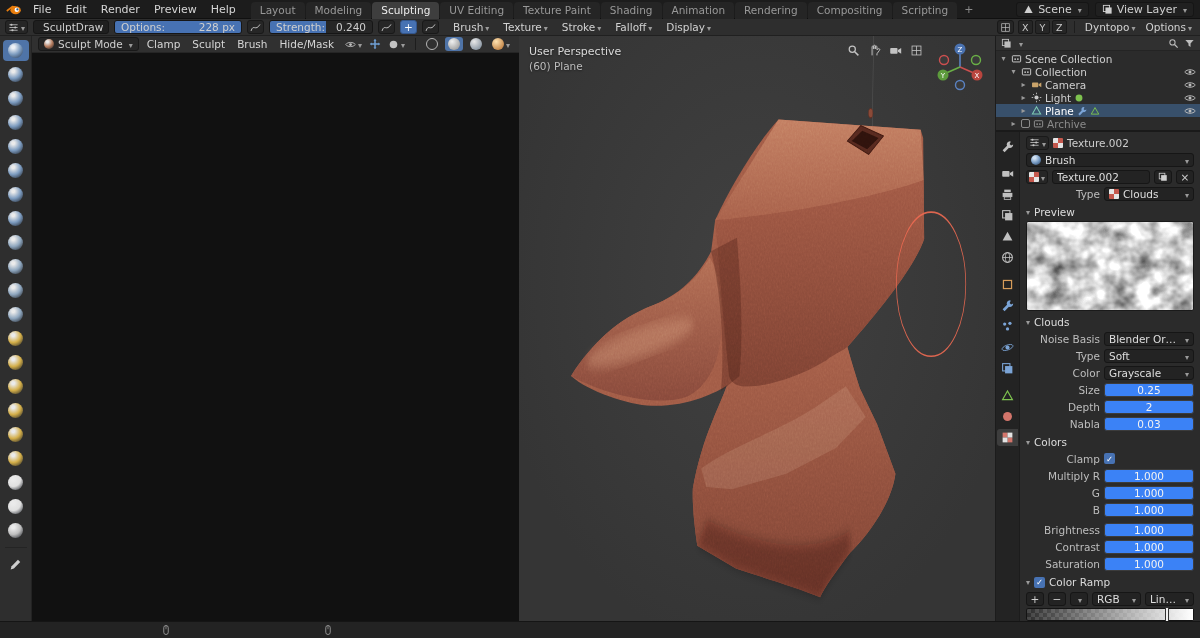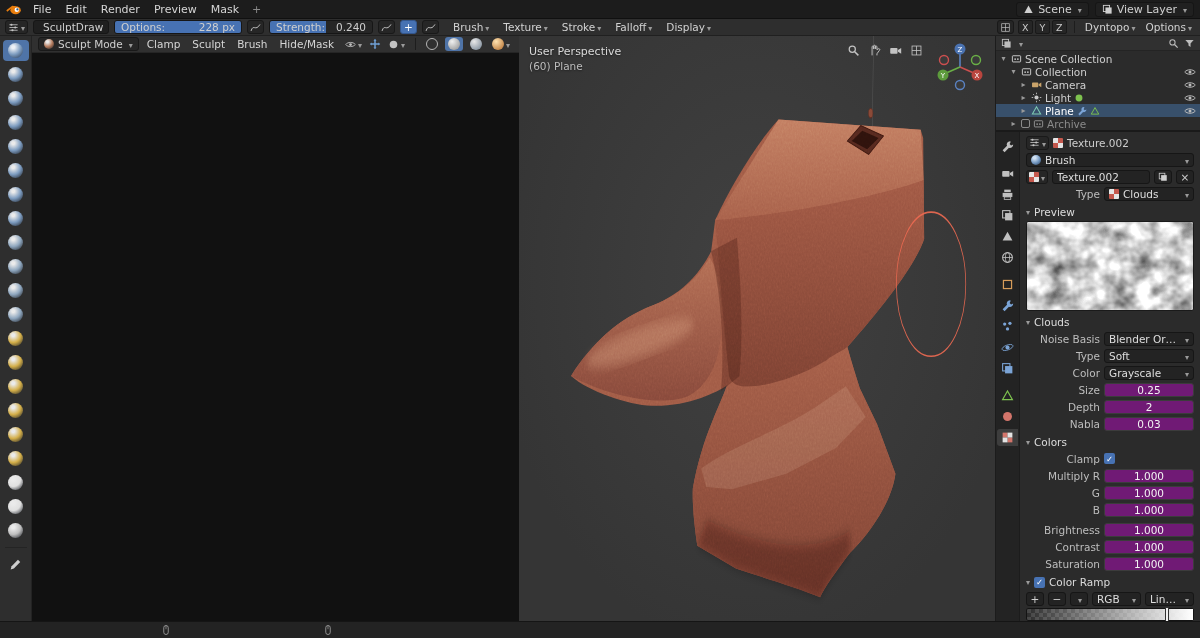--- a/index.html
+++ b/index.html
@@ -80,21 +80,21 @@
 
   .props{flex:1;display:flex;min-height:0}
   .ptabs{width:24px;background:#232323;border-right:1px solid #1c1c1c;display:flex;flex-direction:column;align-items:center;padding-top:6px;gap:4px}
   .ptab{width:21px;height:17px;border-radius:3px 0 0 3px;display:flex;align-items:center;justify-content:center;color:var(--c,#c0c0c0)}
   .ptab.active{background:#3d3d3d}
   .ptab.gap{margin-top:6px}
   .pcontent{flex:1;min-width:0;padding:3px 6px 16px;display:flex;flex-direction:column;gap:2px;font-size:10.5px;overflow:hidden}
   .prow{display:flex;align-items:center;gap:4px;height:15px;flex:none}
   .prow.gap{margin-top:3px}
   .plabel{width:74px;text-align:right;color:#bdbdbd;flex:none;white-space:nowrap;overflow:hidden}
-  .pnum{flex:1;height:14px;background:#701a75;border:1px solid #3c3c3c;border-radius:3px;display:flex;align-items:center;justify-content:center;color:#f2f2f2}
+  .pnum{flex:1;height:14px;background:#3b82f6;border:1px solid #3c3c3c;border-radius:3px;display:flex;align-items:center;justify-content:center;color:#f2f2f2}
   .pdrop{flex:1;height:14px;background:#232323;border:1px solid #161616;border-radius:3px;display:flex;align-items:center;gap:4px;padding:0 4px;color:#dedede;min-width:0}
   .pdrop .lbl{overflow:hidden;text-overflow:ellipsis;white-space:nowrap}
   .pdrop .caret{margin-left:auto}
   .psec{display:flex;align-items:center;gap:4px;height:14px;color:#dcdcdc;flex:none;margin-top:2px}
   .psec .tri{font-size:8px;color:#9a9a9a}
   .checker-ico{width:10px;height:10px;flex:none;background:conic-gradient(#c4584d 0 25%,#e6e6e6 0 50%,#c4584d 0 75%,#e6e6e6 0);border-radius:1px}
   .preview{height:90px;border:1px solid #1a1a1a;border-radius:3px;overflow:hidden;flex:none}
   .cb{width:11px;height:11px;border-radius:2px;background:#4772b3;color:#fff;display:flex;align-items:center;justify-content:center;font-size:8.5px;flex:none}
   .cb::after{content:"✓"}
   .mini-btn{width:18px;height:14px;background:#232323;border:1px solid #161616;border-radius:3px;display:flex;align-items:center;justify-content:center;color:#cfcfcf}
@@ -231,21 +231,34 @@
       <ellipse cx="12" cy="9.5" rx="6.5" ry="5" fill="#e87d0d"></ellipse>
       <circle cx="13.5" cy="8.8" r="2.8" fill="#fff"></circle>
       <circle cx="14.3" cy="8.5" r="1.4" fill="#2a5d8a"></circle>
     </svg>
   <div class="menus">
 
   <div class="menu-item">File</div>
       <div class="menu-item">Edit</div>
       <div class="menu-item">Render</div>
       <div class="menu-item">Preview</div>
-      <div class="menu-item">Mask</div>
+      <div class="menu-item">Help</div>
+    </div>
+  <div class="tabs">
+
+  <div class="tab" title="Layout">Layout</div>
+      <div class="tab" title="Modeling">Modeling</div>
+      <div class="tab active" title="Sculpting">Sculpting</div>
+      <div class="tab" title="UV Editing">UV Editing</div>
+      <div class="tab" title="Texture Paint">Texture Paint</div>
+      <div class="tab" title="Shading">Shading</div>
+      <div class="tab" title="Animation">Animation</div>
+      <div class="tab" title="Rendering">Rendering</div>
+      <div class="tab" title="Compositing">Compositing</div>
+      <div class="tab" title="Scripting">Scripting</div>
     </div>
   <div class="tab-add">+</div>
   <div class="tb-right">
     <div class="tb-widget">
       <svg class="ic" width="11" height="11">
           <use href="#sym-cone"></use>
         </svg>
       <span>Scene</span>
       <span class="caret"></span>
     </div>

